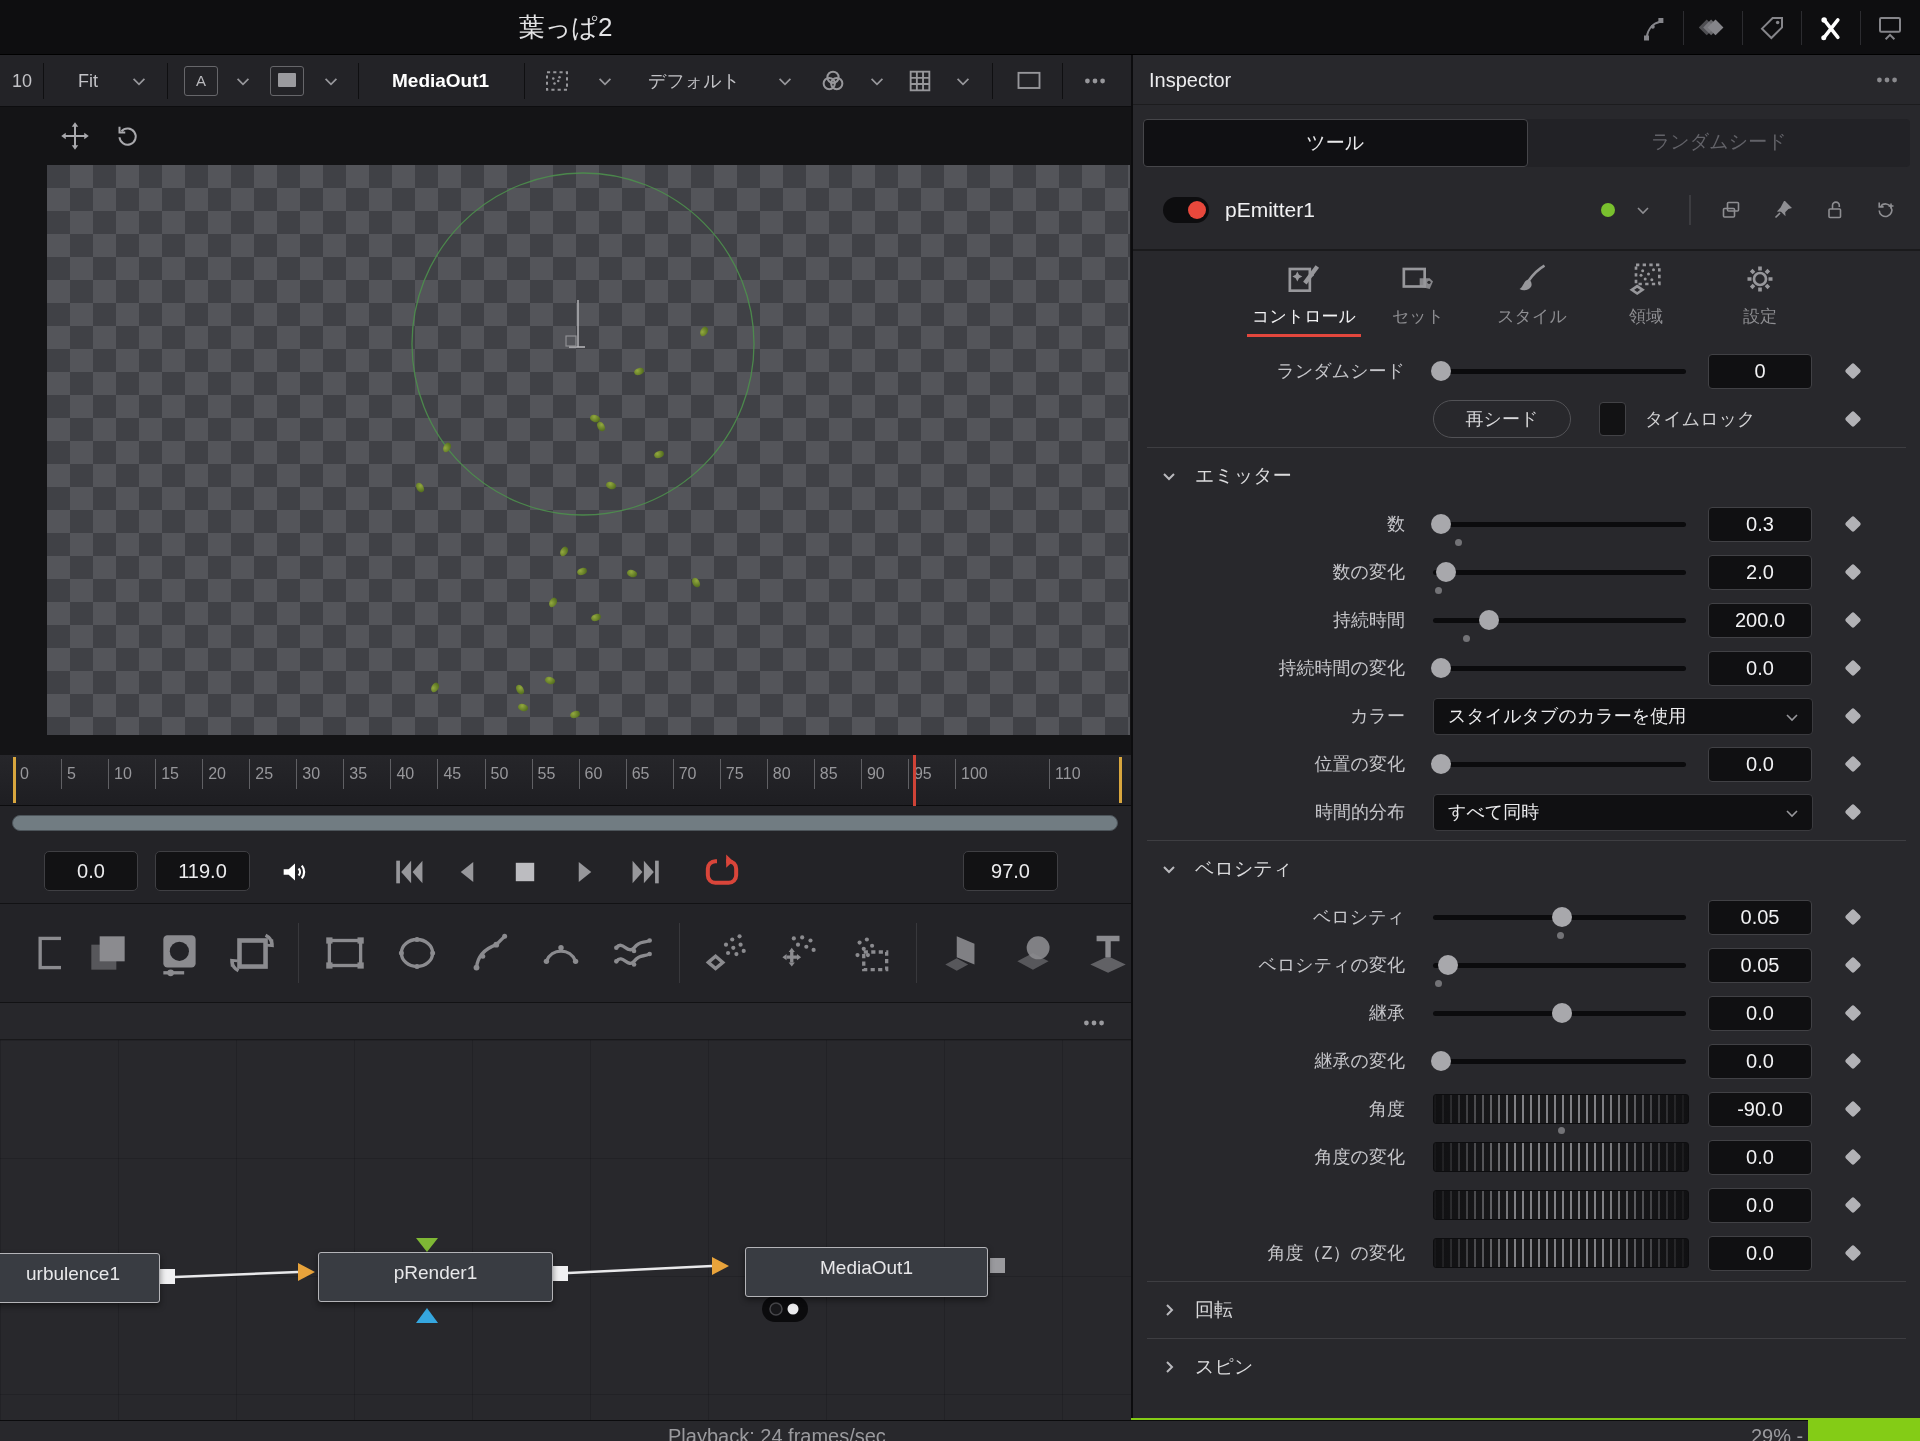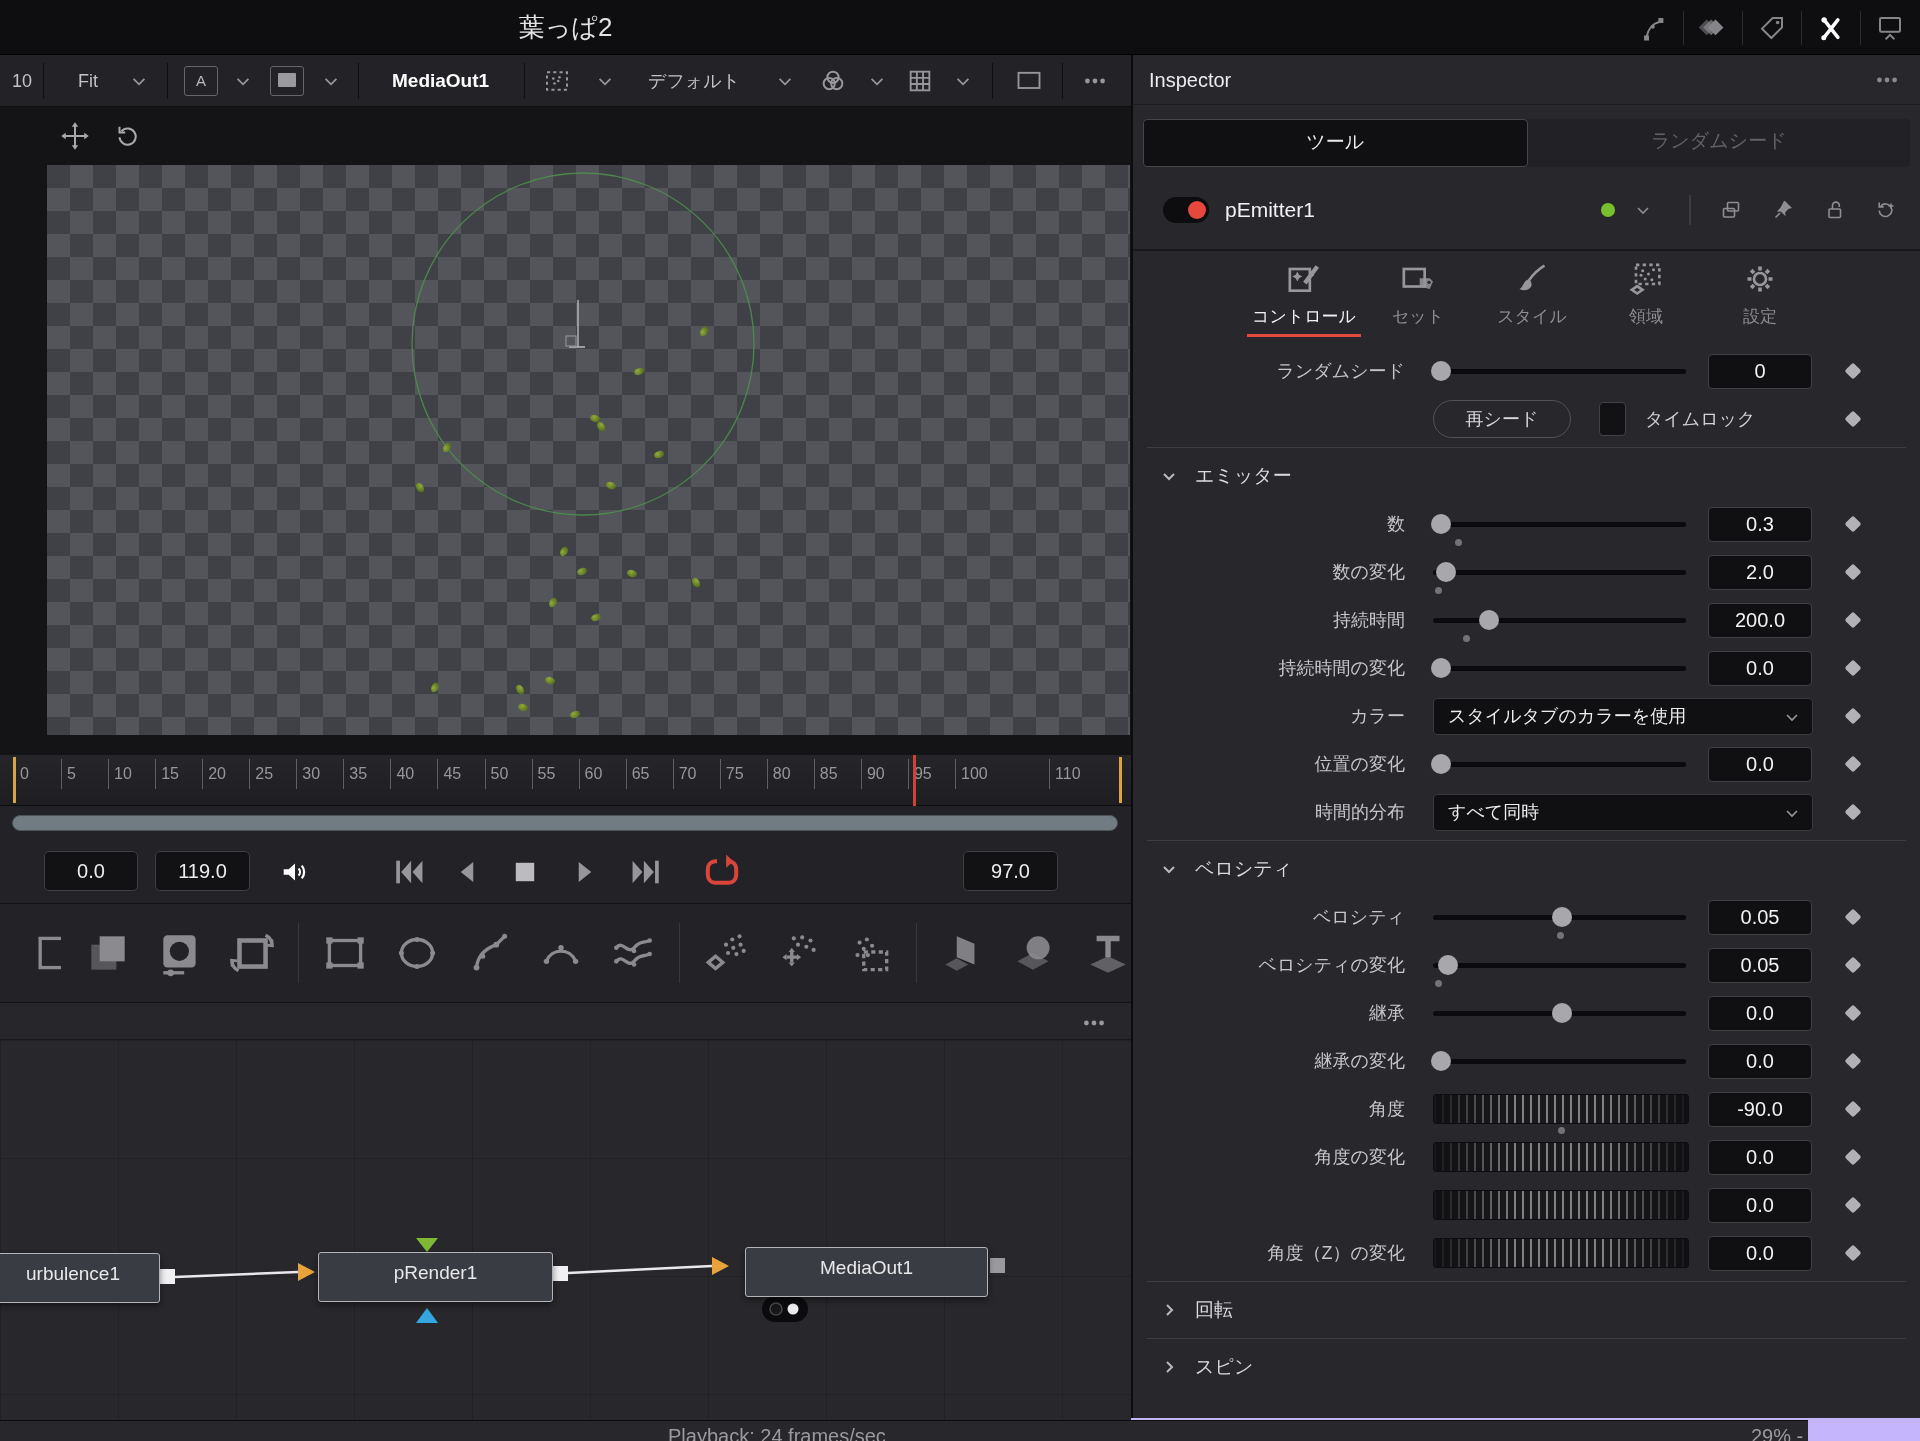--- a/index.html
+++ b/index.html
@@ -1,17 +1,17 @@
 <!DOCTYPE html>
 <html><head>
 <meta charset="utf-8">
 <style>
   html,body{margin:0;padding:0;background:#101012;}
   *{box-sizing:border-box;font-family:"Liberation Sans","DejaVu Sans",sans-serif;}
-  #app{position:relative;width:1920px;height:1441px;overflow:hidden;background:#c4b5fd;color:#c9c9cb;}
+  #app{position:relative;width:1920px;height:1441px;overflow:hidden;background:#84cc16;color:#c9c9cb;}
   .abs{position:absolute;}
   svg{display:block;}
   .icon{display:inline-block;color:#97979b;}
   .icon svg{width:100%;height:100%;}
 
   
   #titlebar{left:0;top:0;width:1920px;height:55px;background:#0e0e10;border-bottom:1px solid #000;}
   #comp-title{left:0;top:0;width:1131px;height:55px;line-height:55px;text-align:center;color:#e3e3e5;font-size:26px;}
   #tb-icons{right:8px;top:0;height:55px;display:flex;align-items:center;}
   .tb-ic{width:44px;height:40px;padding:5px 7px;color:#85858a;}
@@ -67,21 +67,21 @@
   
   #statusbar{left:0;top:1420px;width:1808px;height:21px;background:#28282c;border-top:1px solid #0b0b0d;overflow:hidden;}
   #statusbar span{position:absolute;top:4px;font-size:20px;color:#9a9a9e;white-space:nowrap;}
 
   
   #inspector{left:1131px;top:55px;width:789px;height:1363px;background:#28282c;border-left:2px solid #0c0c0e;}
   #ins-h{position:relative;height:50px;border-bottom:1px solid #1c1c1e;}
   #ins-title{position:absolute;left:16px;top:0;height:50px;line-height:50px;color:#ececee;font-size:20px;}
   #ins-dots{position:absolute;right:20px;top:12px;width:26px;height:26px;color:#8a8a8e;}
   #segwrap{display:flex;margin:14px 10px 0 10px;height:48px;background:#222226;border-radius:4px;}
-  .seg{flex:1;text-align:center;line-height:46px;font-size:19px;color:#626268;font-family:Liberation Mono, monospace;}
+  .seg{flex:1;text-align:center;line-height:46px;font-size:19px;color:#626268;}
   .seg.active{background:#101013;border:1px solid #46464a;border-radius:4px;color:#e9e9eb;}
   #nodehead-row{position:relative;height:58px;margin-top:14px;}
   #ntoggle{position:absolute;left:30px;top:16px;width:46px;height:26px;background:#0d0d0f;border-radius:13px;}
   #ntoggle .dot{position:absolute;right:3px;top:4px;width:18px;height:18px;border-radius:50%;background:#e8483c;}
   #nname{position:absolute;left:92px;top:0;height:58px;line-height:58px;font-size:21px;color:#f1f1f3;}
   .nh-ic{position:absolute;top:17px;width:24px;height:24px;color:#8e8e92;}
   #ngreen{position:absolute;left:468px;top:22px;width:14px;height:14px;border-radius:50%;background:#79c02e;}
   #nvline{position:absolute;left:556px;top:14px;width:2px;height:30px;background:#3c3c40;}
   #divider2{height:2px;background:#1a1a1c;margin-top:10px;}
   #tabicons{display:flex;padding-left:114px;height:86px;}

